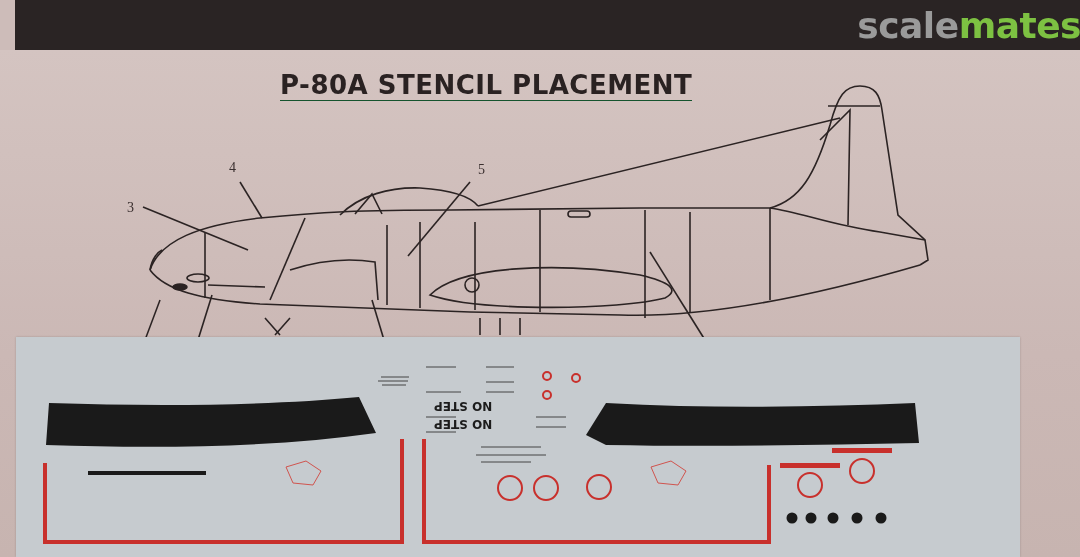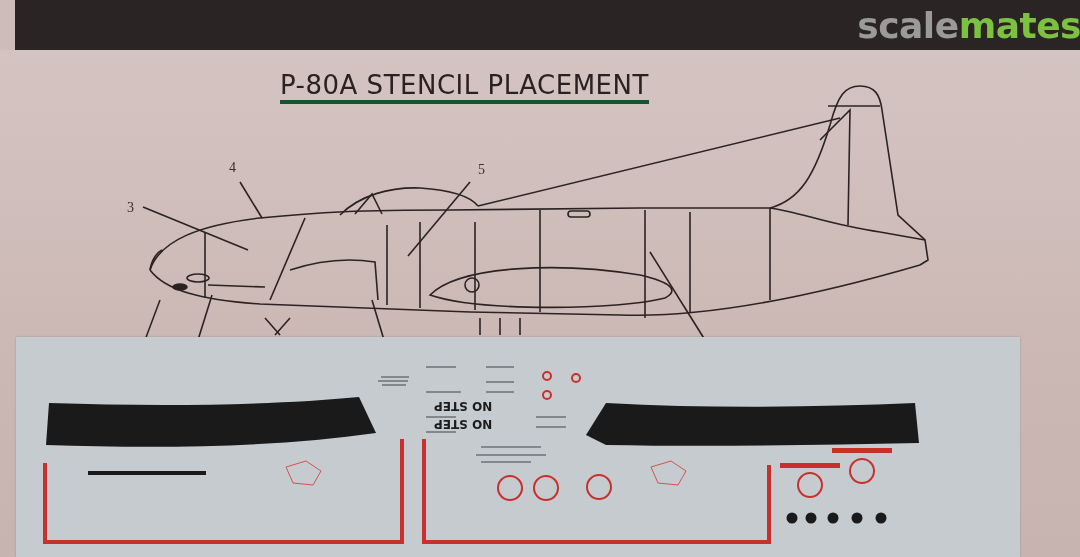--- a/index.html
+++ b/index.html
@@ -2,21 +2,21 @@
 <html><head>
 <meta charset="utf-8">
 <style>
   html,body{margin:0;padding:0;}
   body{width:1080px;height:557px;overflow:hidden;position:relative;background:#cdbcb9;font-family:"Liberation Sans",sans-serif;}
   .topbar{position:absolute;left:15px;top:0;width:1080px;height:50px;background:#2a2424;}
   .logo{position:absolute;right:14px;top:4px;font-family:"DejaVu Sans",sans-serif;font-weight:bold;font-size:36px;letter-spacing:-0.5px;line-height:44px;}
   .logo .a{color:#9a9a9a;}
   .logo .b{color:#7dc142;}
   .paper{position:absolute;left:0;top:50px;width:1080px;height:507px;background:linear-gradient(180deg,#d4c4c1 0%,#cbb8b5 60%,#c7b4b0 100%);}
-  .title{position:absolute;left:280px;top:70px;font-family:"DejaVu Sans",sans-serif;font-weight:normal;font-size:26px;color:#2a2222;letter-spacing:0.5px;border-bottom:4px solid #14532d;line-height:30px;}
+  .title{position:absolute;left:280px;top:70px;font-family:"DejaVu Sans",sans-serif;font-weight:bold;font-size:26px;color:#2a2222;letter-spacing:0.5px;border-bottom:1px solid #14532d;line-height:30px;}
   .callout{position:absolute;font-family:"Liberation Serif",serif;font-size:14px;color:#3a2f2f;}
   svg.drawing{position:absolute;left:0;top:50px;}
   .sheet{position:absolute;left:16px;top:337px;width:1004px;height:220px;background:#c6cbcf;box-shadow:0 0 2px rgba(0,0,0,0.2);}
   .nostep{position:absolute;font-family:"DejaVu Sans",sans-serif;font-weight:bold;font-size:12px;color:#1c1c1c;transform:rotate(180deg);}
 </style>
 </head>
 <body>
 
 <div class="topbar">
   <div class="logo"><span class="a">scale</span><span class="b">mates</span></div>

